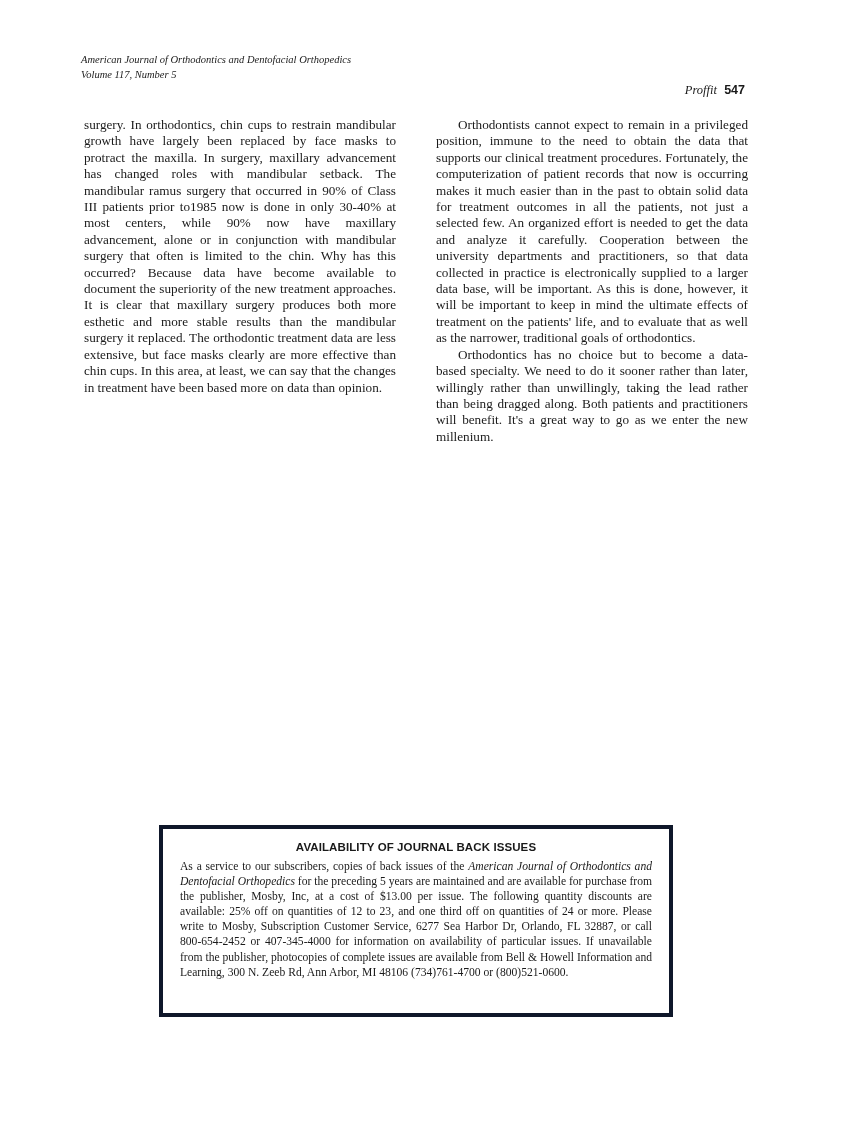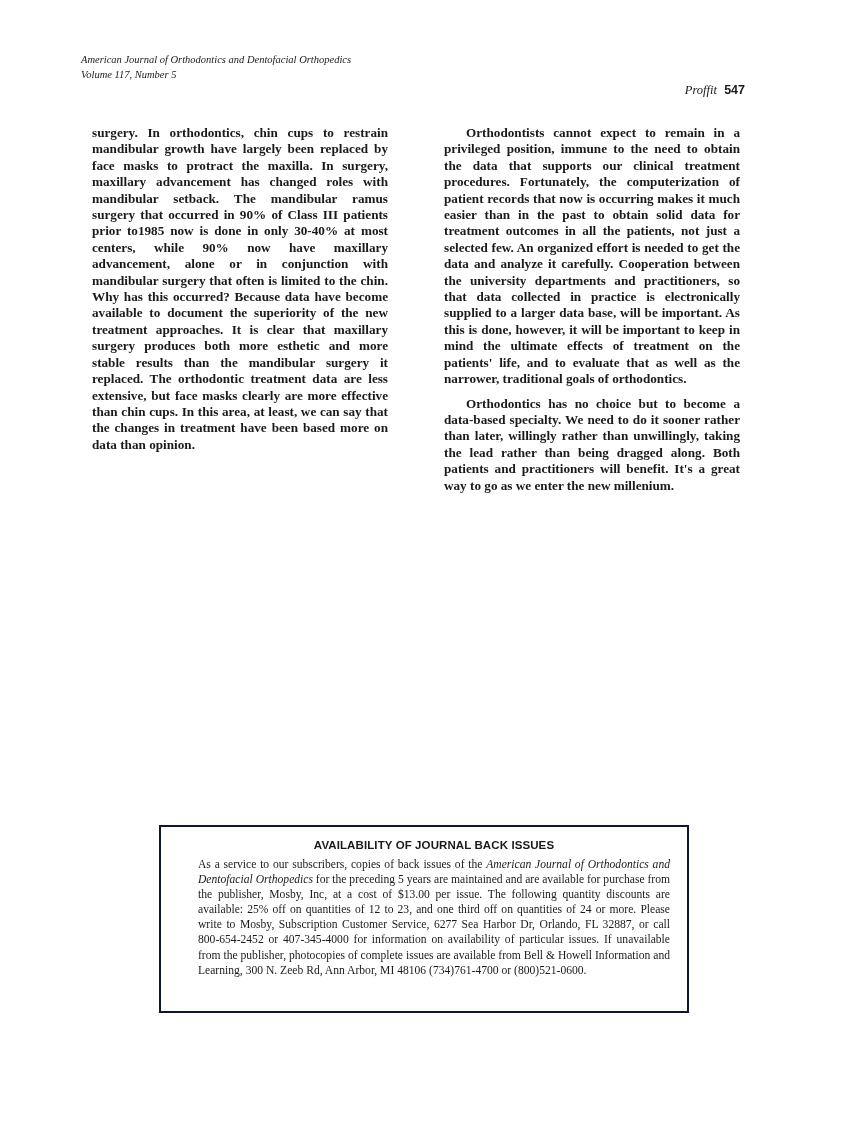--- a/index.html
+++ b/index.html
@@ -4,23 +4,23 @@
 <style>
   html, body { margin: 0; padding: 0; background: #ffffff; }
   body { width: 866px; height: 1122px; position: relative; overflow: hidden; color: #1a1a1a; }
   .hdr-left { position: absolute; left: 81px; top: 52px; font-family: "Liberation Serif", serif; font-style: italic; font-size: 10.5px; line-height: 15px; }
   .hdr-right { position: absolute; right: 121px; top: 63px; font-family: "Liberation Serif", serif; font-size: 12.5px; margin-top: 20px; }
   .hdr-right .author { font-style: italic; }
   .hdr-right .pg { font-family: "Liberation Sans", sans-serif; font-weight: bold; font-size: 12.5px; margin-left: 4px; }
   .col { position: absolute; top: 117px; width: 312px; font-family: "Liberation Serif", serif; font-size: 13.2px; line-height: 16.4px; text-align: justify; }
   .col.left { left: 84px; }
   .col.right { left: 436px; }
-  .col p { margin: 8px; text-indent: 0; font-weight: bold; }
+  .col p { margin: 0; text-indent: 0; }
   .col p.ind { text-indent: 22px; }
-  .box { position: absolute; left: 159px; top: 825px; width: 506px; height: 184px; border: 2px solid #0f172a; box-sizing: content-box; padding-left: 20px; }
+  .box { position: absolute; left: 159px; top: 825px; width: 506px; height: 184px; border: 4px solid #0f172a; box-sizing: content-box; }
   .box-title { text-align: center; font-family: "Liberation Sans", sans-serif; font-weight: bold; font-size: 11.5px; margin-top: 12px; letter-spacing: 0.1px; }
   .box-body { margin: 6px 17px 15px 17px; font-family: "Liberation Serif", serif; font-size: 11.6px; line-height: 15.1px; text-align: justify; }
   .box-body i { font-style: italic; }
 </style>
 </head>
 <body>
 
 <div class="hdr-left">
   <div>American Journal of Orthodontics and Dentofacial Orthopedics</div>
   <div>Volume 117, Number 5</div>

